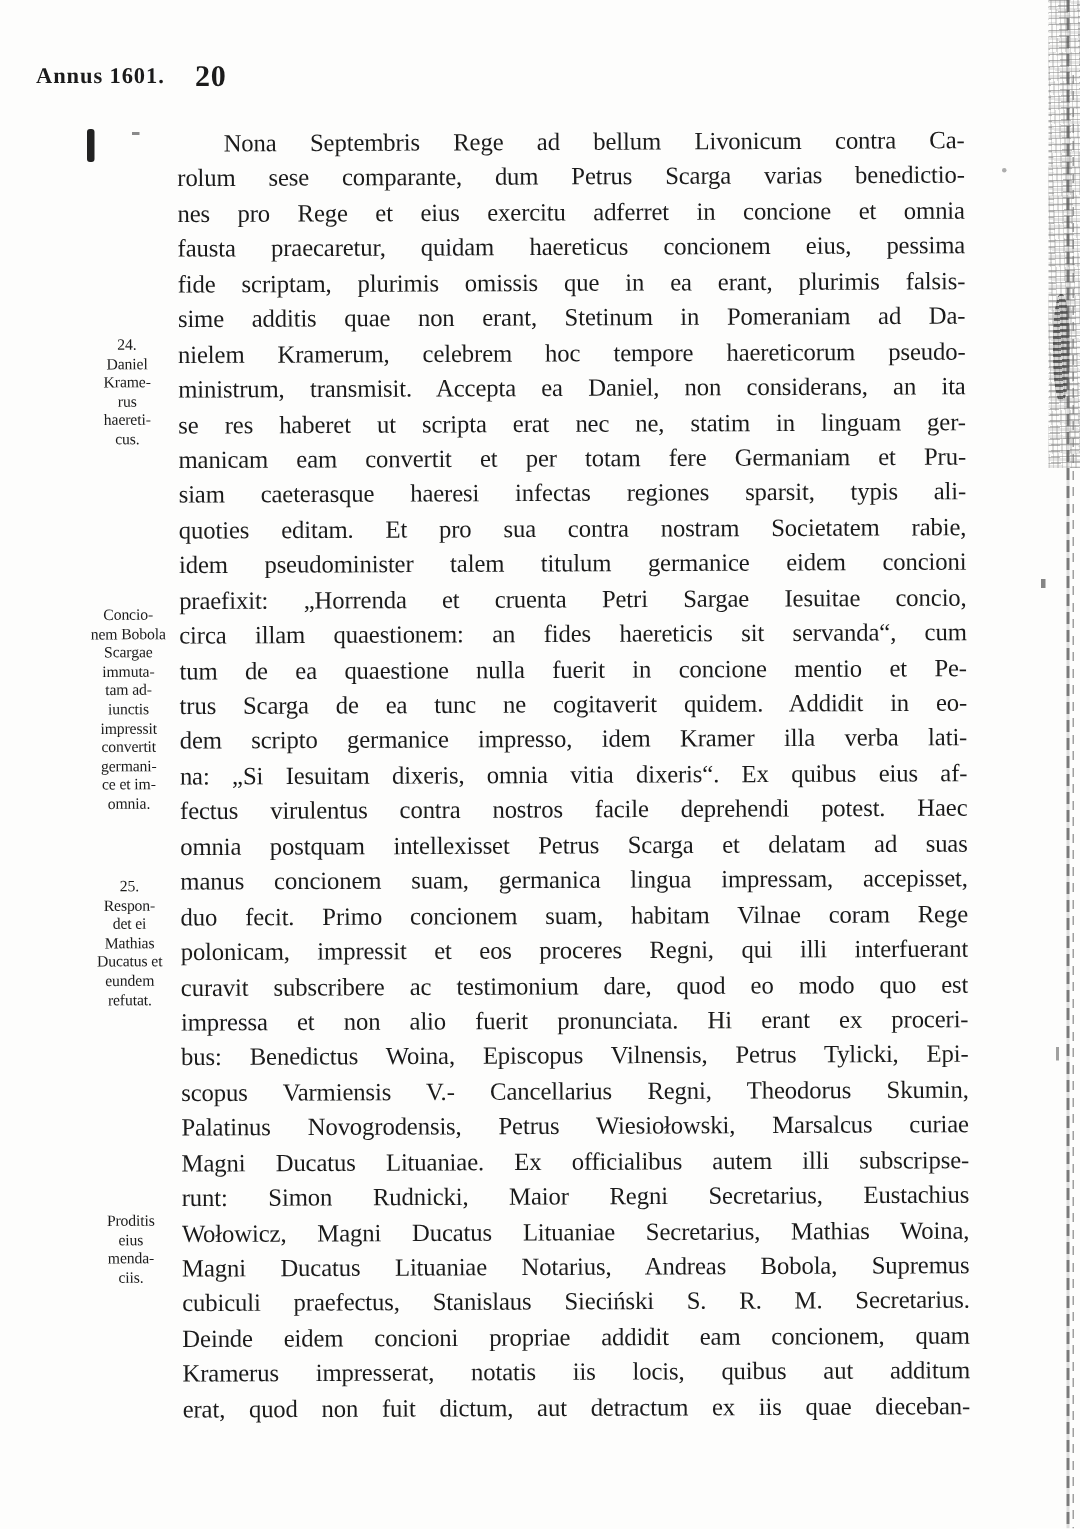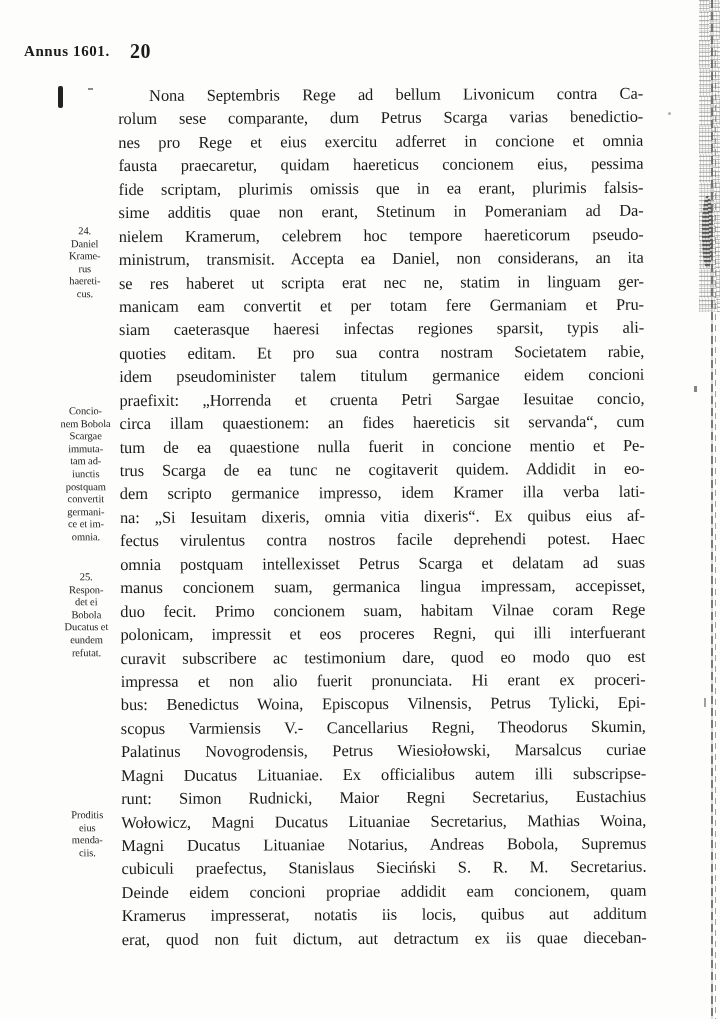--- a/index.html
+++ b/index.html
@@ -43,21 +43,21 @@
   .text-column .jline:first-child{text-indent:31px;}
   
   .margin-note{
     position:absolute;left:52px;width:64px;
     text-align:center;
     font-size:10.5px;line-height:12.6px;
     letter-spacing:-0.1px;
   }
   .note-1{top:224px;}
   .note-2{top:380px;margin-top:24px;}
-  .note-3{top:570px;font-family:Liberation Serif, serif;}
+  .note-3{top:585px;font-family:Liberation Serif, serif;}
   .note-4{top:808px;}
   
   .edge-noise-top{
     position:absolute;left:699px;top:0;width:21px;height:312px;
     background:
       repeating-linear-gradient(177deg, rgba(40,40,40,.55) 0 1px, transparent 1px 4px),
       repeating-linear-gradient(88deg, rgba(70,70,70,.35) 0 1px, transparent 1px 3px),
       repeating-linear-gradient(2deg, rgba(90,90,90,.25) 0 2px, transparent 2px 5px);
     opacity:.55;
   }
@@ -106,32 +106,32 @@
         <div>cus.</div>
       </div>
 
     <div class="margin-note note-2">
         <div>Concio-</div>
         <div>nem Bobola</div>
         <div>Scargae</div>
         <div>immuta-</div>
         <div>tam ad-</div>
         <div>iunctis</div>
-        <div>postquam</div>
+        <div>impressit</div>
         <div>convertit</div>
         <div>germani-</div>
         <div>ce et im-</div>
         <div>omnia.</div>
       </div>
 
     <div class="margin-note note-3">
         <div>25.</div>
         <div>Respon-</div>
         <div>det ei</div>
-        <div>Bobola</div>
+        <div>Mathias</div>
         <div>Ducatus et</div>
         <div>eundem</div>
         <div>refutat.</div>
       </div>
 
     <div class="margin-note note-4">
         <div>Proditis</div>
         <div>eius</div>
         <div>menda-</div>
         <div>ciis.</div>

